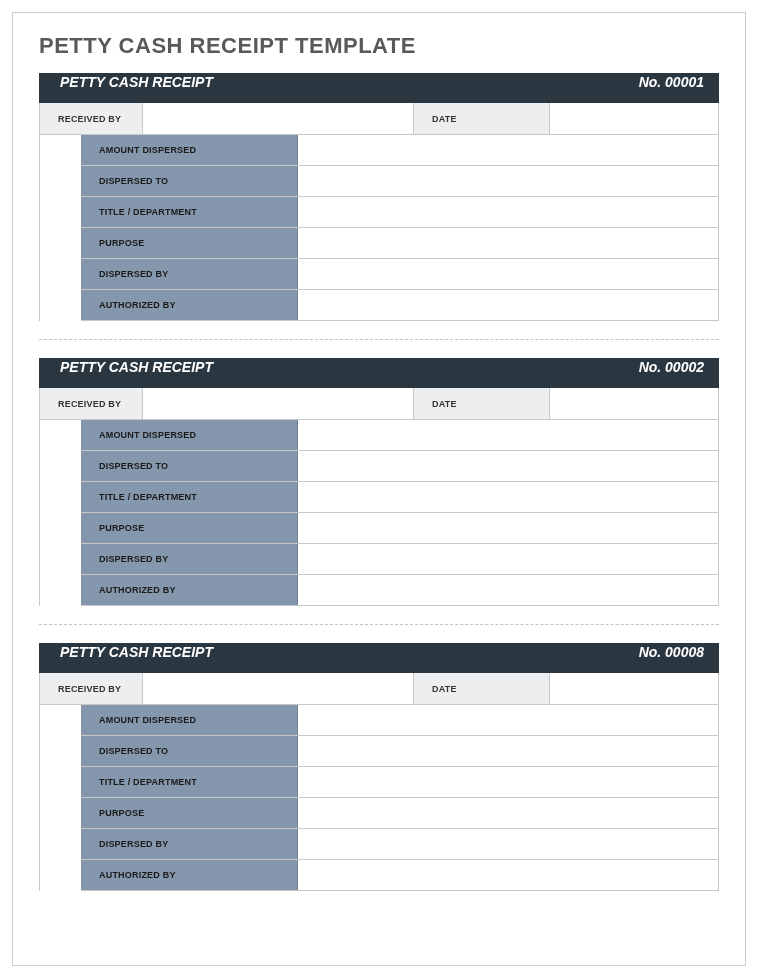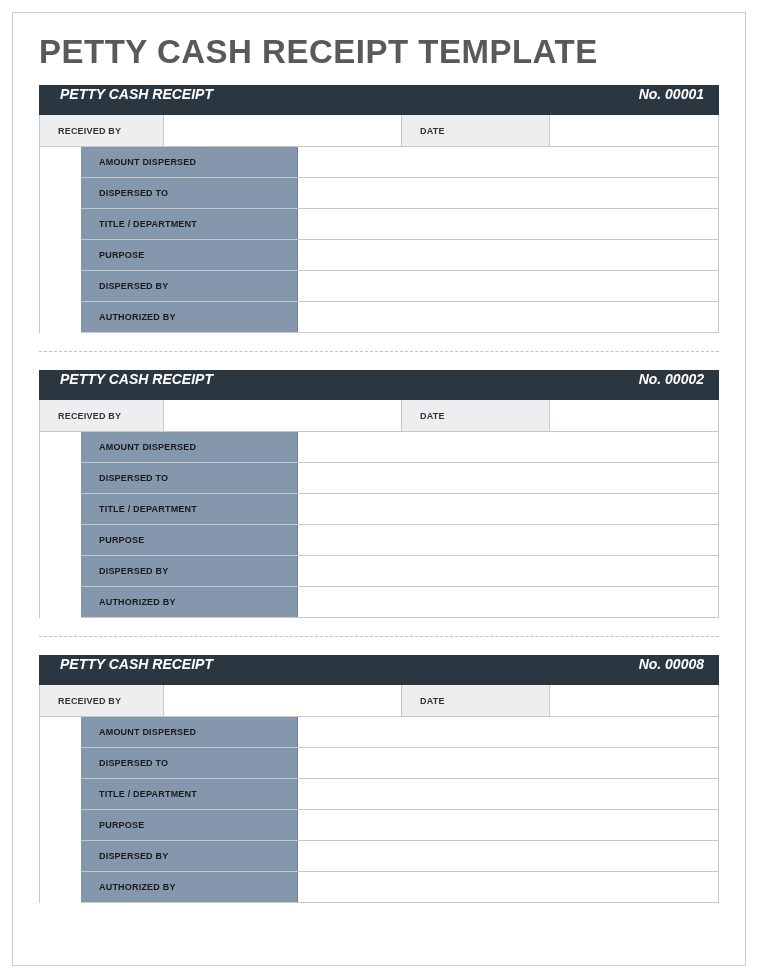--- a/index.html
+++ b/index.html
@@ -10,21 +10,21 @@
     height: 978px;
     padding: 12px;
   }
   .page {
     border: 1px solid #ccc;
     padding: 20px 26px 26px 26px;
     height: 100%;
     background: #fff;
   }
   .title {
-    font-size: 33px;
+    font-size: 22px;
     font-weight: 700;
     color: #595959;
     letter-spacing: 0.5px;
     margin-bottom: 14px;
   }
   .receipt {
     margin-bottom: 0;
   }
   .header-bar {
     background: #2a3640;
@@ -58,23 +58,23 @@
     align-items: center;
     padding-left: 18px;
     letter-spacing: 0.2px;
   }
   .top-cell-value {
     background: #fff;
     border-bottom: 1px solid #c8c8c8;
     border-right: 1px solid #c8c8c8;
   }
   .top-cell-value:last-child { border-right: none; }
-  .rb-label { width: 124px; }
+  .rb-label { width: 103px; }
   .rb-value { flex: 1; }
-  .date-label { width: 148px; }
+  .date-label { width: 136px; }
   .date-value { width: 168px; }
   .fields {
     border-left: 1px solid #c8c8c8;
     border-right: 1px solid #c8c8c8;
     padding-left: 41px;
   }
   .field-row {
     display: flex;
     height: 31px;
     border-bottom: 1px solid #c8c8c8;

